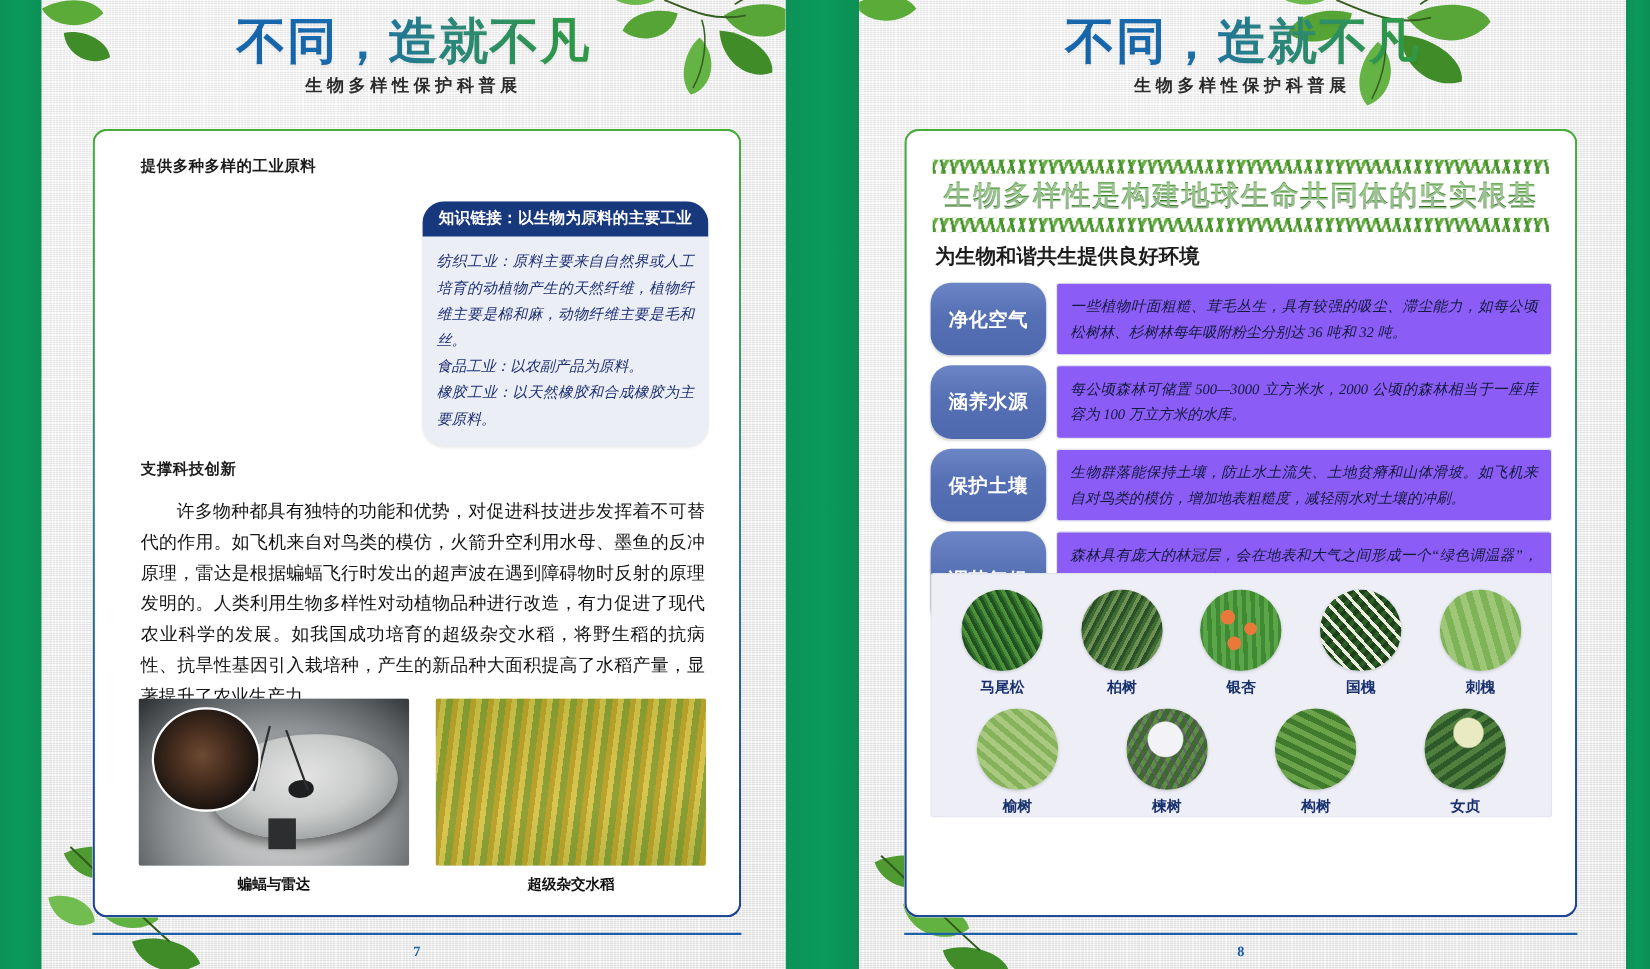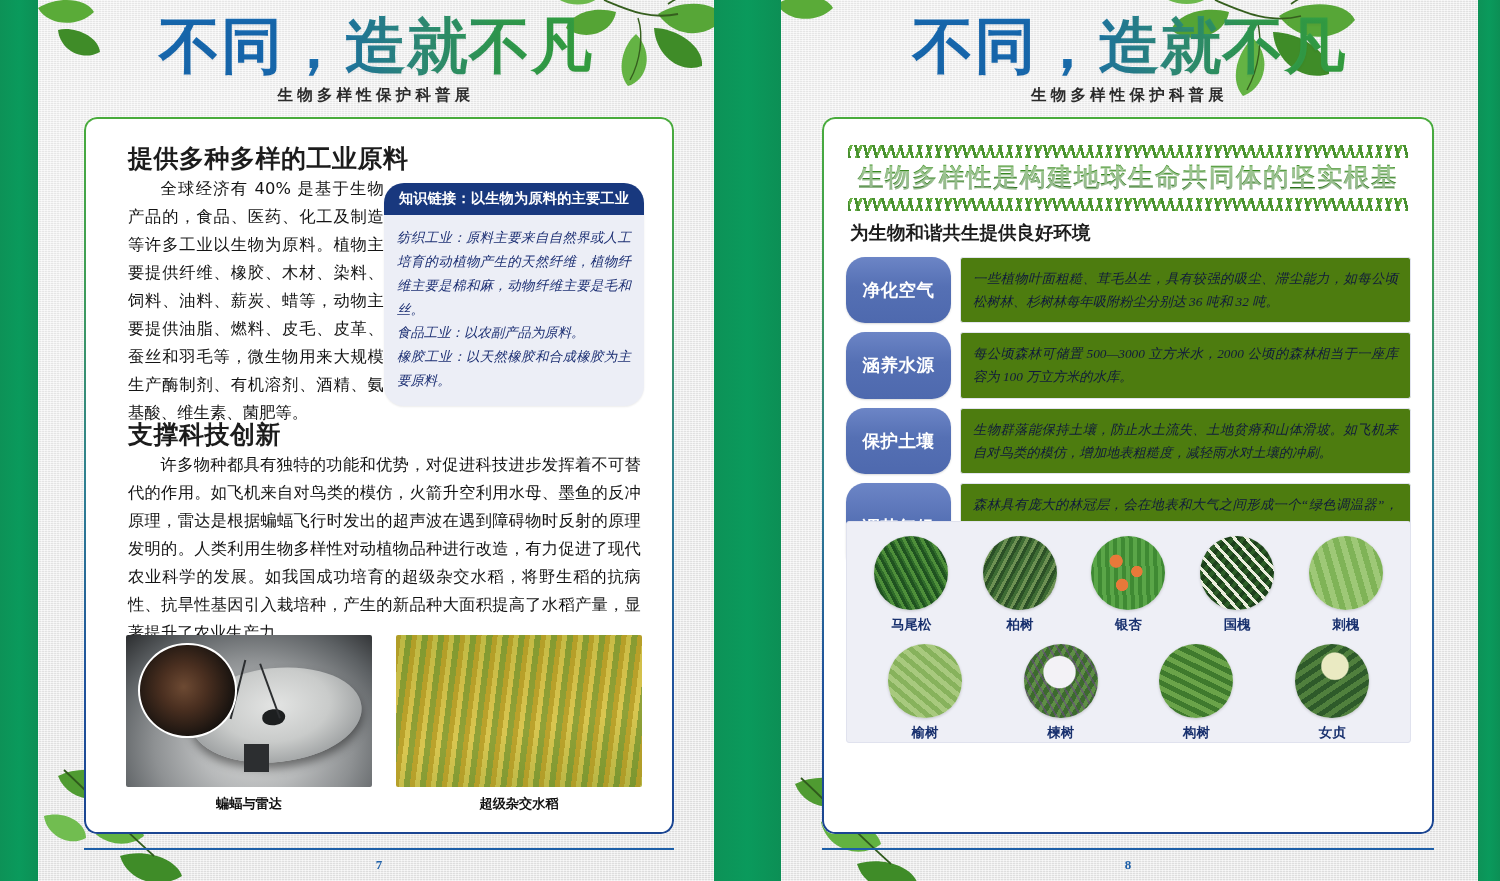--- a/index.html
+++ b/index.html
@@ -36,21 +36,21 @@
   }
   #page-left  { left: 38px;  width: 676px; }
   #page-right { left: 781px; width: 697px; }
 
   
   .sprig { position: absolute; pointer-events: none; }
 
   
   .hdr { position: absolute; left: 0; right: 0; top: 14px; text-align: center; }
   .maintitle {
-    font-size: 61px; font-weight: 700; letter-spacing: 1px;
+    font-size: 45px; font-weight: 700; letter-spacing: 1px;
     font-family: "DejaVu Sans", "Liberation Sans", sans-serif;
     background: linear-gradient(90deg,
        #1769b0 0%, #1769b0 34%, #1b6fae 42%,
        #2e8b79 56%, #2f9a4f 68%, #35a13f 82%, #3aa63c 100%);
     -webkit-background-clip: text;
     background-clip: text;
     color: transparent;
     -webkit-text-fill-color: transparent;
     line-height: 1.06;
     text-shadow: 0 2px 2px rgba(0,0,0,.04);
@@ -94,21 +94,21 @@
   #pgnum-right { left: 41px; width: 612px; }
   .pgrule {
     position: absolute; height: 1.6px;
     background: #1d5fa8; bottom: 31px;
   }
   #pgrule-left  { left: 46px;  width: 590px; }
   #pgrule-right { left: 41px;  width: 612px; }
 
   
   .sec-h {
-    font-size: 25px; font-weight: 700; color: #1c1c1c;
+    font-size: 14px; font-weight: 700; color: #1c1c1c;
     font-family: Liberation Serif, serif;
     letter-spacing: .5px;
   }
   .body-cn {
     font-size: 16.3px; color: #141414; line-height: 1.72;
     text-align: justify; text-justify: inter-ideograph;
     font-family: "DejaVu Sans", "Liberation Sans", sans-serif;
     letter-spacing: .1px;
   }
   .indent { text-indent: 2em; }
@@ -215,21 +215,21 @@
     background: linear-gradient(180deg,#6c85c6 0%, #5570b4 45%, #4e69ae 100%);
     border-radius:19px;
     color:#fff; font-size:17.5px; font-weight:700;
     display:flex; align-items:center; justify-content:center;
     font-family:"DejaVu Sans","Liberation Sans",sans-serif;
     letter-spacing:.5px;
     box-shadow: 0 1px 2px rgba(0,0,0,.15);
   }
   .ftext {
     flex:1; margin-left:9px;
-    background:#4d7c0f;
+    background:#8b5cf6;
     border:1px solid #e2e4ef;
     border-radius:3px;
     padding:9px 12px;
     font-size:13.3px; line-height:1.74; color:#101a3c;
     font-family:"Liberation Serif","DejaVu Serif",serif;
     font-style: italic;
     text-align: justify;
   }
 
   
@@ -338,23 +338,20 @@
 
     <div class="hdr">
       <div class="maintitle">不同，造就不凡</div>
       <div class="subtitle">生物多样性保护科普展</div>
     </div>
 
     <div class="card" id="card-left">
 
       <div class="sec-h" id="lp-h1">提供多种多样的工业原料</div>
 
-      <div id="lp-col">
-        <p class="body-cn indent">全球经济有 40% 是基于生物产品的，食品、医药、化工及制造等许多工业以生物为原料。植物主要提供纤维、橡胶、木材、染料、饲料、油料、薪炭、蜡等，动物主要提供油脂、燃料、皮毛、皮革、蚕丝和羽毛等，微生物用来大规模生产酶制剂、有机溶剂、酒精、氨基酸、维生素、菌肥等。</p>
-      </div>
 
       <div id="kbox-left">
         <div class="kbox-title">知识链接：以生物为原料的主要工业</div>
         <div class="kbox-body">
           <p>纺织工业：原料主要来自自然界或人工培育的动植物产生的天然纤维，植物纤维主要是棉和麻，动物纤维主要是毛和丝。</p>
           <p>食品工业：以农副产品为原料。</p>
           <p>橡胶工业：以天然橡胶和合成橡胶为主要原料。</p>
         </div>
       </div>
 

